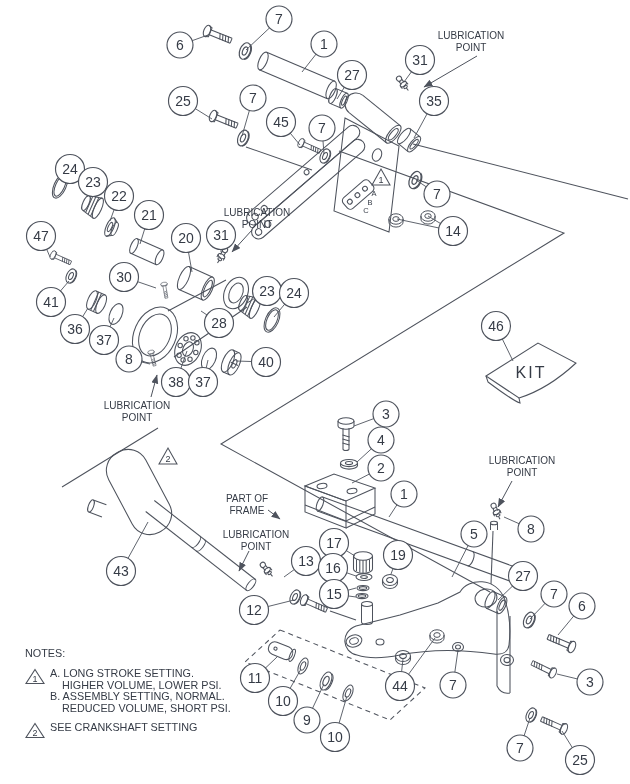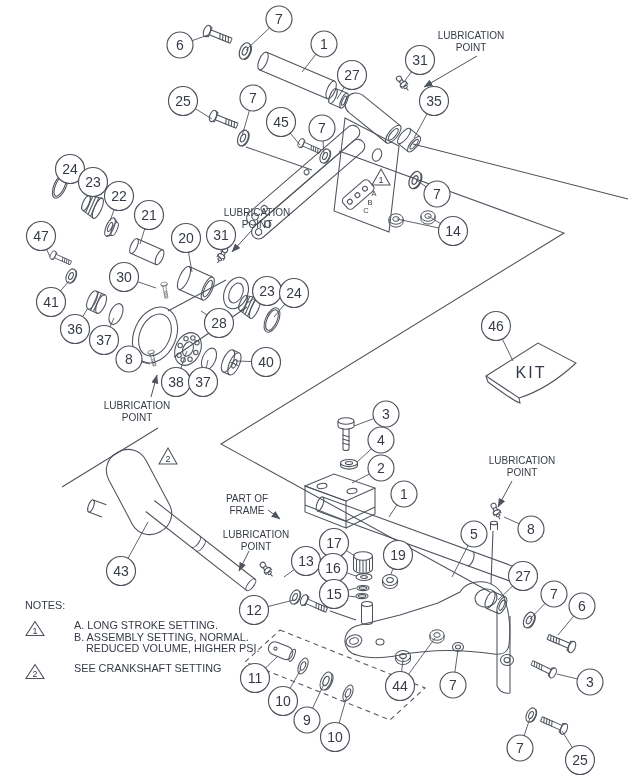--- a/index.html
+++ b/index.html
@@ -8,24 +8,24 @@
   svg text{font-family:"Liberation Sans", sans-serif;}
   .ld{stroke:#4e535d;stroke-width:0.9;fill:none;}
   .bub{fill:#ffffff;stroke:#4e535d;stroke-width:1.15;}
   .bubt{font-size:14px;fill:#353b46;text-anchor:middle;}
   .lab{font-size:10px;fill:#353b46;text-anchor:middle;}
   .small-letter{font-size:7.5px;fill:#353b46;text-anchor:middle;}
   .kit-text{font-size:16px;letter-spacing:2px;fill:#353b46;text-anchor:middle;}
   .flagt{font-size:9px;fill:#353b46;text-anchor:middle;}
   .arrow-line{stroke:#4e535d;stroke-width:1;fill:none;}
   .notes{position:absolute;left:25px;top:600px;color:#353b46;font-size:10.8px;line-height:11.4px;}
-  .notes-heading{margin-bottom:9px;}
+  .notes-heading{margin-bottom:9px;margin-top:48px;}
   .note-row{display:flex;align-items:flex-start;gap:5px;}
   .note-row + .note-row{margin-top:8px;}
-  .note-lines{white-space:pre;margin-left:24px;}
+  .note-lines{white-space:pre;}
   .tri-svg{flex:0 0 auto;}
 </style>
 </head>
 <body>
 
 <div class="canvas">
 <svg id="diagram-svg" width="630" height="784" viewBox="0 0 630 784">
   <defs>
     <marker id="arr" markerWidth="10" markerHeight="8" refX="8.5" refY="3.5" orient="auto">
       <path d="M0,0 L9,3.5 L0,7 Z" fill="#4e535d"></path>
@@ -563,21 +563,21 @@
 </svg>
 
 <div class="notes">
   <div class="notes-heading">NOTES:</div>
   <div id="notes-items">
         <div class="note-row">
           <svg width="20" height="17" class="tri-svg">
             <polygon points="10,1.5 19,15.5 1,15.5" fill="none" stroke="#4e535d" stroke-width="1.1"></polygon>
             <text x="10" y="14" text-anchor="middle" style="font-size:9px;fill:#353b46">1</text>
           </svg>
-          <div class="note-lines"><div>A. LONG STROKE SETTING.</div><div>B. ASSEMBLY SETTING, NORMAL.</div><div>    REDUCED VOLUME, HIGHER PSI.</div></div>
+          <div class="note-lines"><div>A. LONG STROKE SETTING.</div><div>    HIGHER VOLUME, LOWER PSI.</div><div>B. ASSEMBLY SETTING, NORMAL.</div><div>    REDUCED VOLUME, SHORT PSI.</div></div>
         </div>
         <div class="note-row">
           <svg width="20" height="17" class="tri-svg">
             <polygon points="10,1.5 19,15.5 1,15.5" fill="none" stroke="#4e535d" stroke-width="1.1"></polygon>
             <text x="10" y="14" text-anchor="middle" style="font-size:9px;fill:#353b46">2</text>
           </svg>
           <div class="note-lines"><div>SEE CRANKSHAFT SETTING</div></div>
         </div>
       </div>
 </div>

